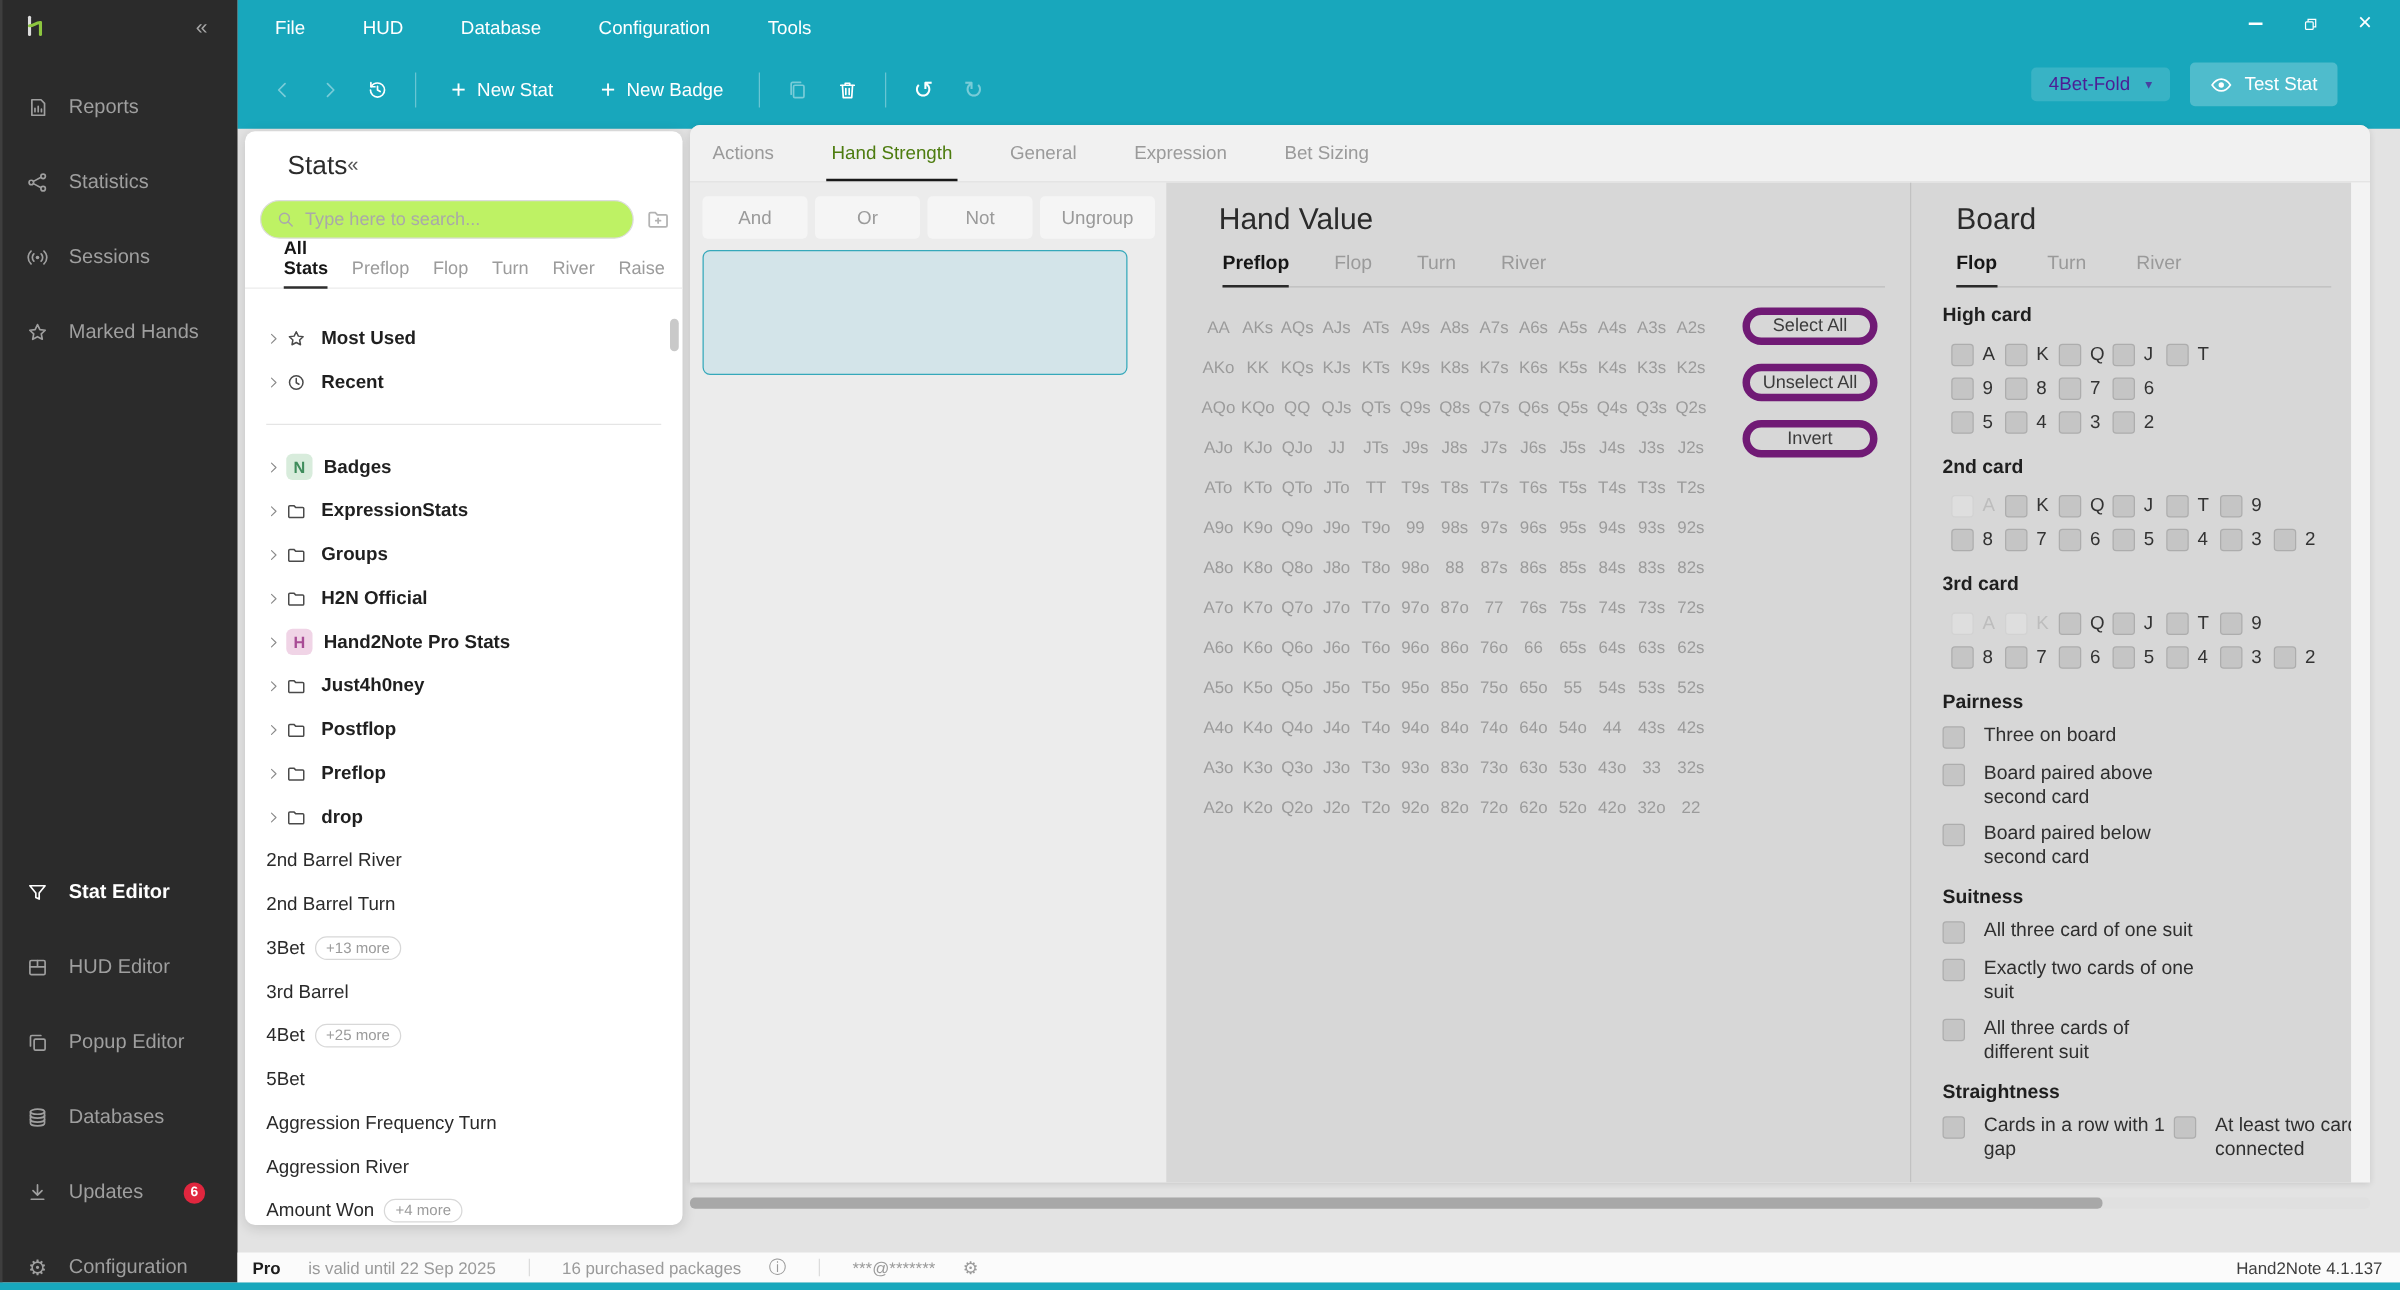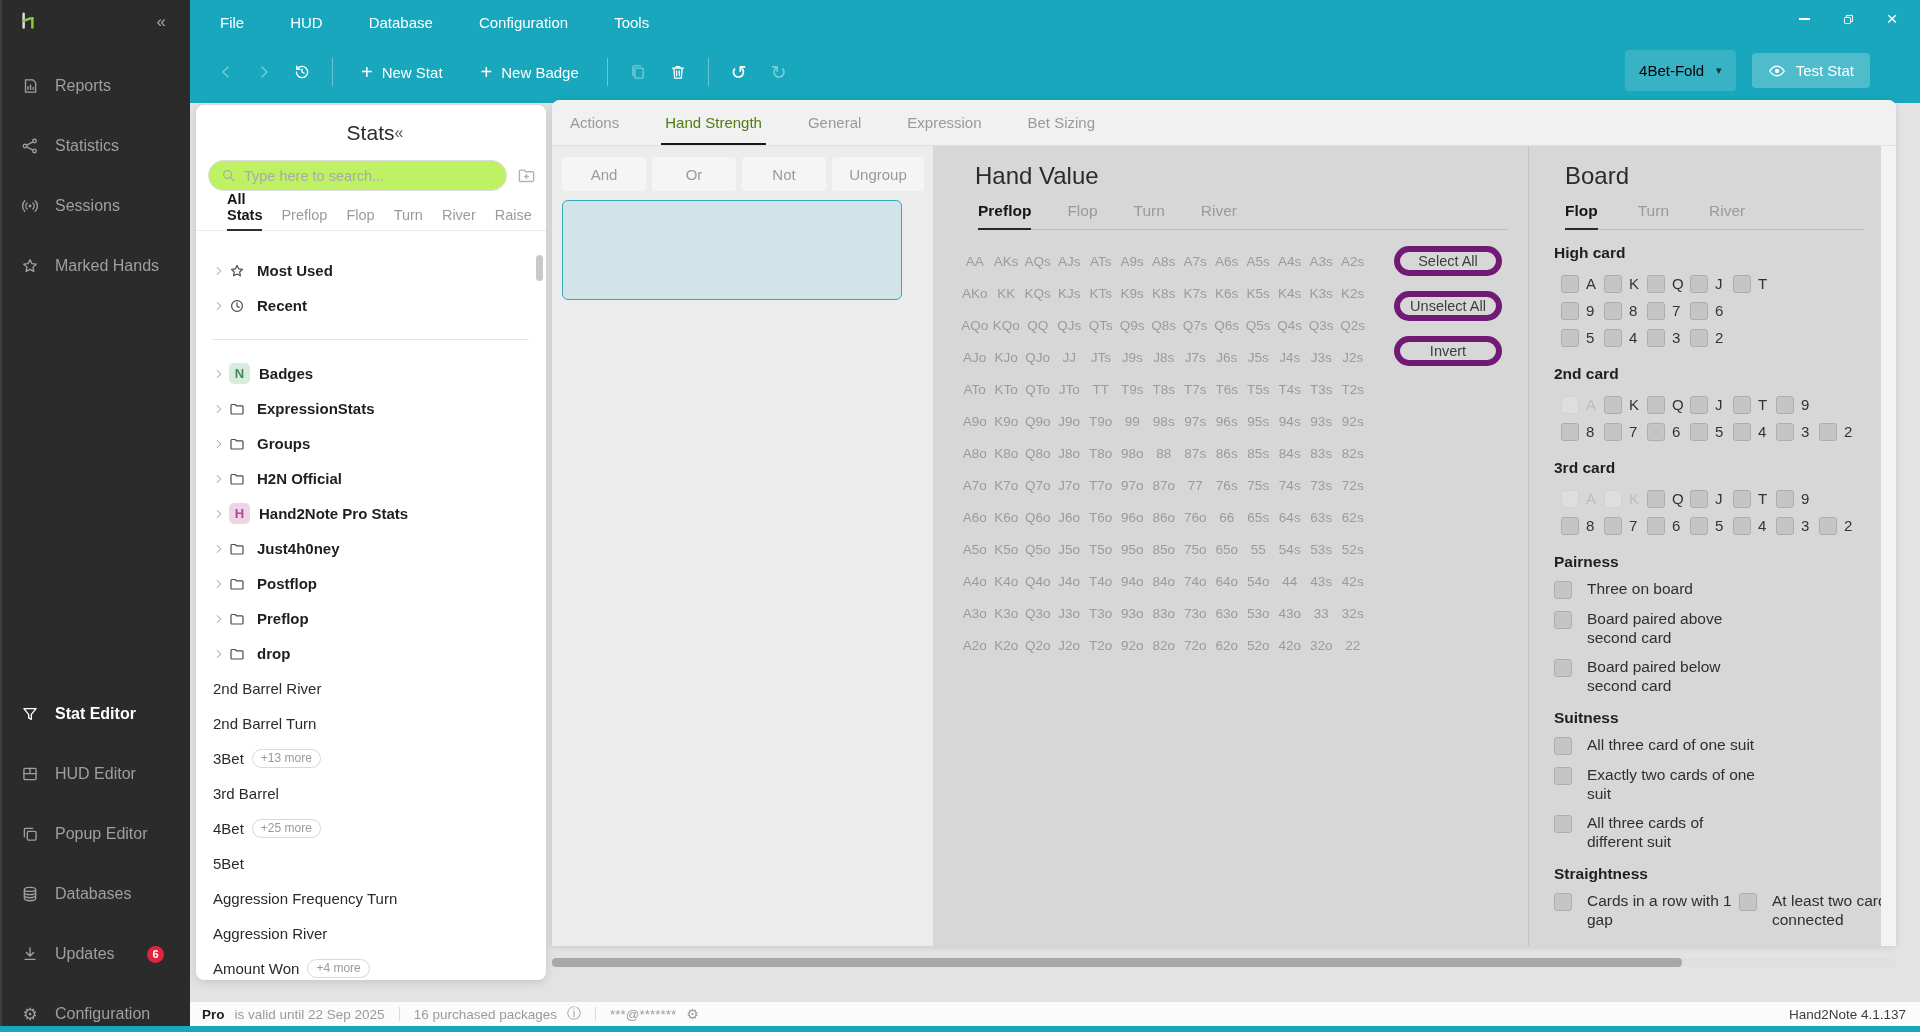--- a/index.html
+++ b/index.html
@@ -16,41 +16,41 @@
 .win-btn.close{font-size:19px;font-weight:300;}
 .toolbar-row{display:flex;align-items:center;height:56px;padding-left:20px;}
 .tool-ic{display:flex;align-items:center;justify-content:center;width:32px;height:32px;color:#fff;}
 .tool-ic svg{width:18px;height:18px;}
 .tool-ic.txt{font-size:19px;}
 .dim{opacity:.42;}
 .tdiv{width:1px;height:28px;background:rgba(255,255,255,.35);margin:0 14px;}
 .tool-btn{display:flex;align-items:center;gap:9px;color:#fff;font-size:15px;padding:0 14px;height:36px;}
 .tool-btn .plus{font-size:20px;font-weight:300;line-height:1;}
 .tool-right{position:absolute;right:50px;top:50px;display:flex;gap:16px;align-items:center;}
-.stat-selector{display:flex;align-items:center;gap:12px;height:41px;padding:12px 14px;background:rgba(255,255,255,.14);border-radius:4px;font-size:15px;color:#000000;}
+.stat-selector{display:flex;align-items:center;gap:12px;height:27px;padding:12px 14px;background:rgba(255,255,255,.14);border-radius:4px;font-size:15px;color:#4c1d95;}
 .stat-selector .caret{font-size:11px;opacity:.75;}
 .test-stat{display:flex;align-items:center;gap:10px;height:35px;padding:0 16px;background:rgba(255,255,255,.24);border-radius:4px;font-size:15px;color:#fff;}
 .test-stat svg{width:18px;height:18px;}
 
 .sidebar{position:absolute;left:0;top:0;width:190px;height:1026px;background:#2b2b2b;border-left:2px solid #3e3e3e;}
 .logo-row{display:flex;align-items:center;justify-content:space-between;height:44px;padding:0 24px 0 16px;}
 .logo svg{width:20px;height:20px;}
 .collapse{color:#a5a5a5;font-size:17px;}
 .side-top{margin-top:12px;}
 .side-bottom{position:absolute;top:684px;left:0;right:0;}
 .side-item{display:flex;align-items:center;height:60px;padding-left:18px;gap:15px;color:#9f9f9f;font-size:16px;}
 .side-item .ic{display:flex;width:20px;height:20px;color:#9f9f9f;align-items:center;justify-content:center;}
 .side-item .ic svg{width:18px;height:18px;}
 .side-item .ic.txt{font-size:17px;}
 .side-item.act{color:#fff;font-weight:700;}
 .side-item.act .ic{color:#fff;}
 .side-badge{margin-left:auto;margin-right:26px;background:#e0263e;color:#fff;font-size:11px;width:17px;height:17px;border-radius:50%;display:flex;align-items:center;justify-content:center;font-weight:700;}
 
 .stats-card{position:absolute;left:196px;top:105px;width:350px;height:875px;background:#fff;border-radius:8px;box-shadow:0 2px 10px rgba(0,0,0,.14);}
-.stats-head{display:flex;align-items:center;justify-content:center;padding:16px 26px 0 34px;}
+.stats-head{display:flex;align-items:center;justify-content:flex-start;padding:16px 26px 0 34px;}
 .stats-title{font-size:21px;color:#2c2c2c;}
 .collapse2{color:#555;font-size:16px;}
 .search-row{display:flex;align-items:center;margin:15px 10px 0 12px;}
 .search-box{flex:1;display:flex;align-items:center;height:31px;border:1px solid #dcdcdc;border-radius:16px;background:#bef264;padding:0 12px;gap:8px;color:#a6a6a6;}
 .search-box svg{width:15px;height:15px;}
 .search-box input{border:none;outline:none;background:transparent;font-size:14.5px;color:#555;font-family:"Liberation Sans",sans-serif;width:100%;}
 .search-box input::placeholder{color:#a9a9a9;}
 .folder-add{margin-left:10px;color:#b3b3b3;display:flex;}
 .folder-add svg{width:19px;height:19px;}
 .stats-tabs{display:flex;align-items:flex-end;margin-top:13px;padding-left:31px;border-bottom:1px solid #ececec;height:27px;}
@@ -113,21 +113,21 @@
 .check-list{margin-left:25px;}
 .check-item{display:flex;gap:15px;margin-bottom:10px;align-items:flex-start;}
 .check-item .cb{margin-top:2px;}
 .check-item label{width:170px;font-size:15.5px;line-height:19px;color:#2f2f2f;}
 .check-list.straight{display:flex;}
 .check-list.straight .check-item{margin-right:2px;}
 .check-list.straight label{width:150px;}
 
 .h-scroll{position:absolute;left:552px;top:958px;width:1344px;height:9px;background:#e0e0e0;border-radius:4px;}
 .h-thumb{position:absolute;left:0;top:0;width:1130px;height:9px;background:#a8a8a8;border-radius:4px;}
-.statusbar{position:absolute;left:190px;top:1002px;right:0;height:24px;background:#fbfbfb;display:flex;align-items:center;padding-left:12px;font-size:13.5px;color:#9a9a9a;gap:6px;}
+.statusbar{position:absolute;left:190px;top:1002px;right:0;height:24px;background:#fbfbfb;display:flex;align-items:center;padding-left:12px;font-size:13.5px;color:#9a9a9a;gap:18px;}
 .statusbar b{color:#1d1d1d;margin-right:4px;}
 .vdiv{width:1px;height:14px;background:#dcdcdc;margin:0 8px;}
 .sb-ic{font-size:14px;color:#9a9a9a;margin-left:4px;}
 .sb-version{margin-left:auto;margin-right:14px;color:#3e3e3e;}
 .bottom-strip{position:absolute;left:0;right:0;bottom:0;height:6px;background:#18a7bc;}
 </style>
 </head>
 <body>
 
 <div id="app">

